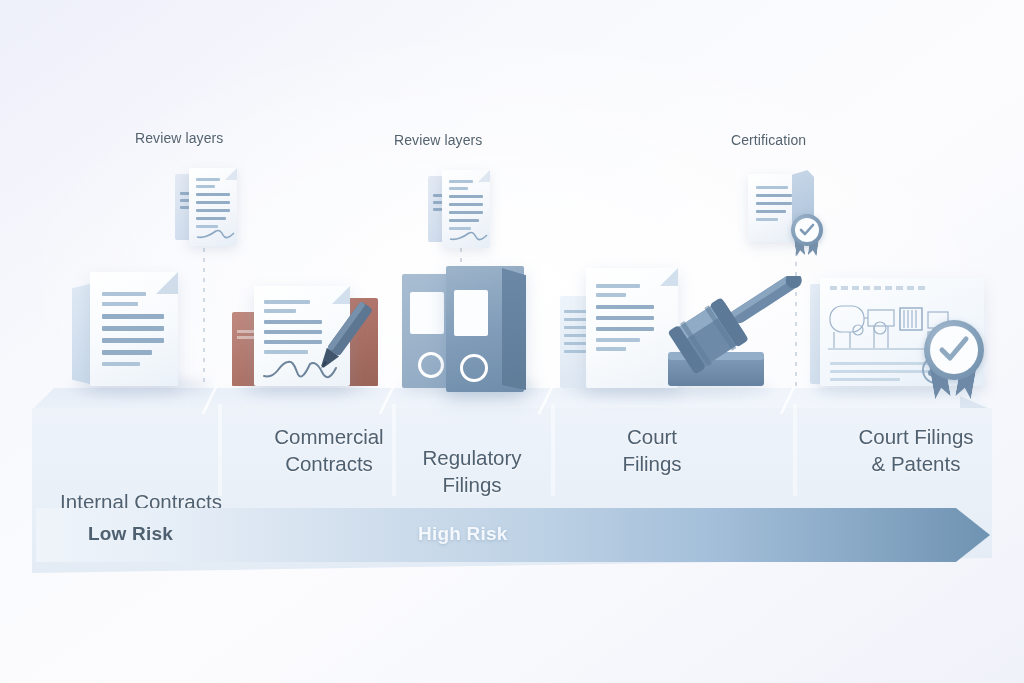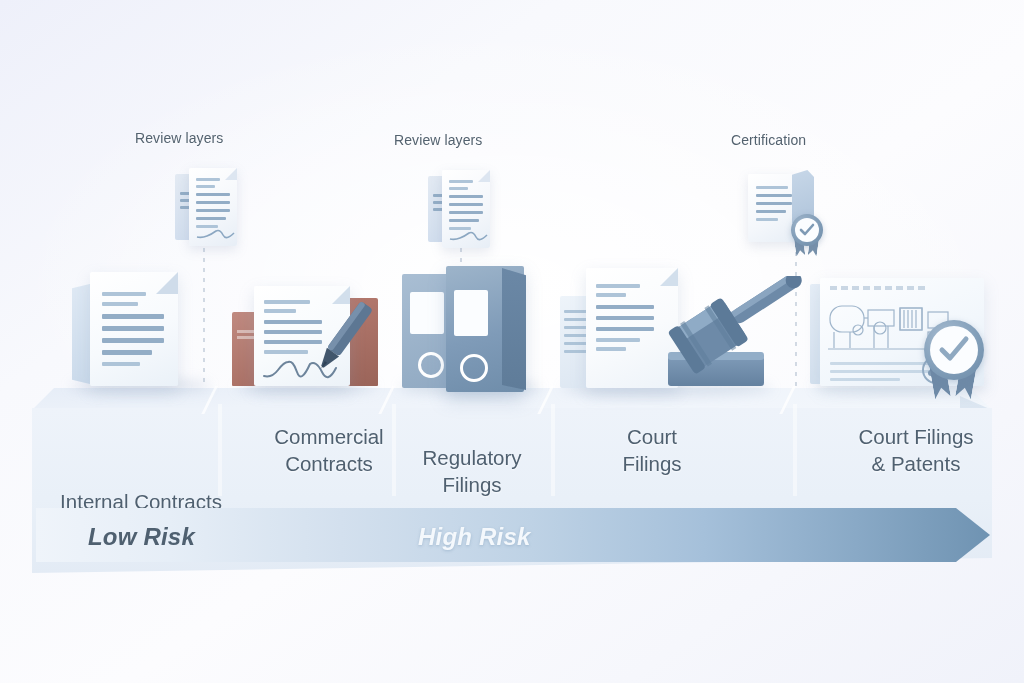--- a/index.html
+++ b/index.html
@@ -119,25 +119,24 @@
   #risk-arrow {
     position: absolute;
     background: linear-gradient(90deg,
       #eff4fa 0%, #e6eef7 14%, #d3e0ee 32%, #bed2e5 52%,
       #a5c0da 70%, #89a9c6 86%, #6f93b2 100%);
     clip-path: polygon(0 0, calc(100% - 34px) 0, 100% 50%, calc(100% - 34px) 100%, 0 100%);
     box-shadow: 0 6px 14px rgba(130,155,185,0.22);
   }
   .risk-label {
     position: absolute;
-    font-size: 24px;
+    font-size: 19px;
     font-weight: 600;
     letter-spacing: 0.2px;
     white-space: nowrap;
-    font-style: italic;
   }
 
   
   .ground-shadow {
     position: absolute;
     border-radius: 50%;
     filter: blur(6px);
   }
 </style>
 </head>

